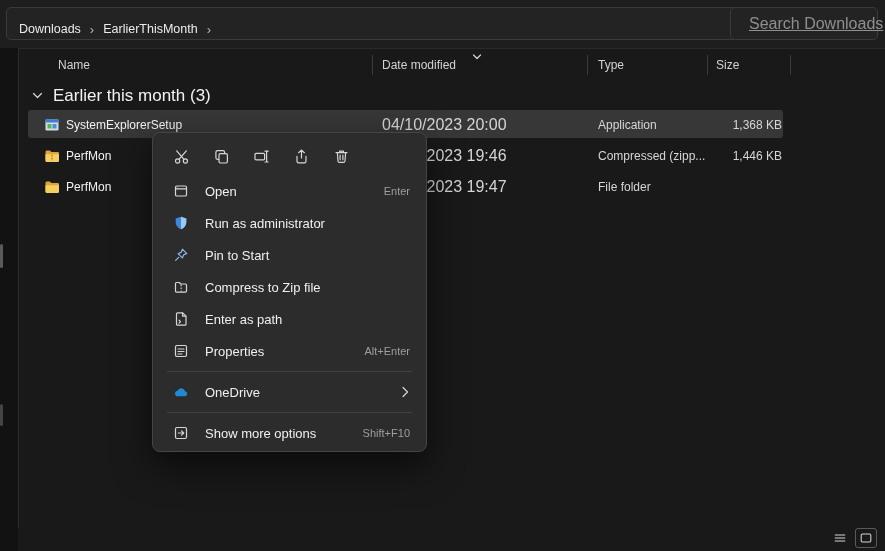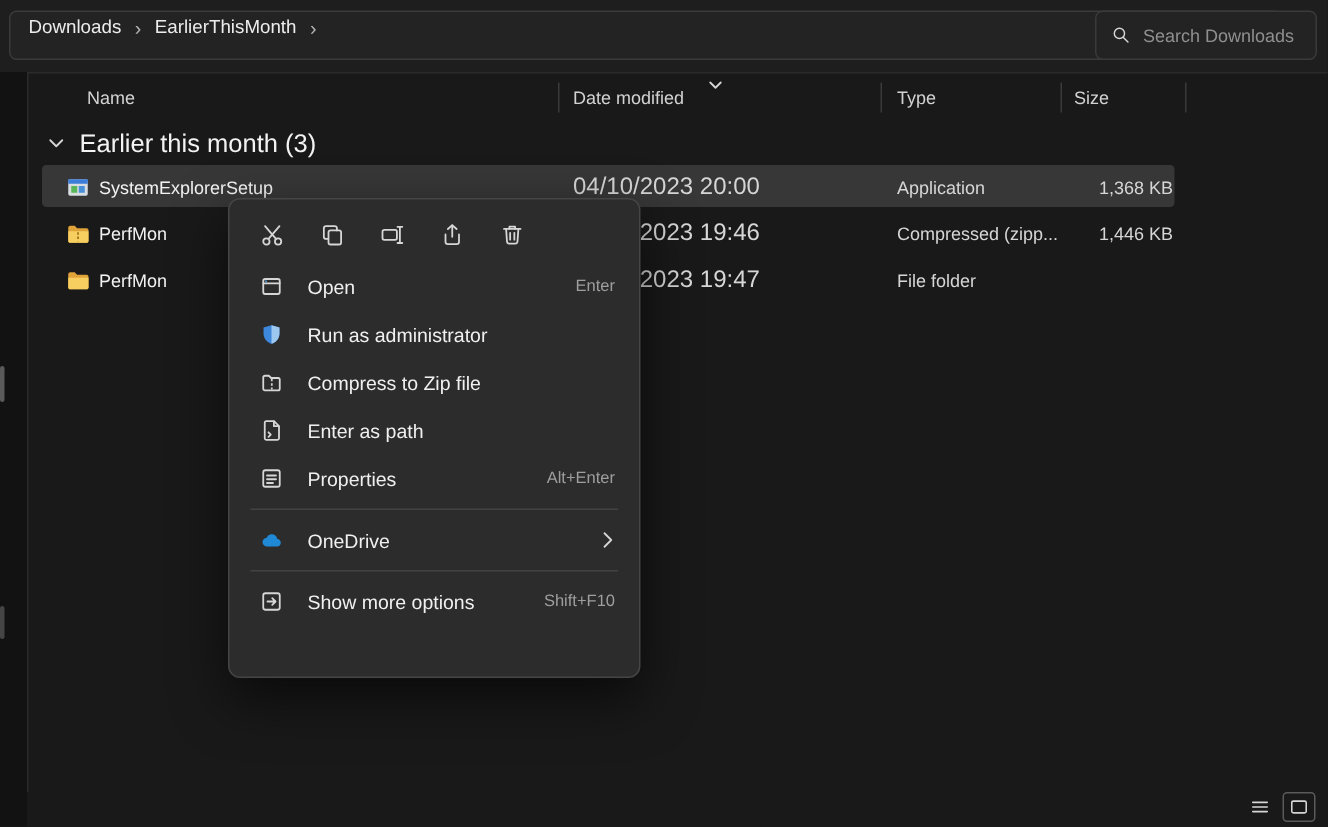--- a/index.html
+++ b/index.html
@@ -9,29 +9,29 @@
     font-family:"Liberation Sans","DejaVu Sans",sans-serif;
     color:#e8e8e8;
   }
   svg{display:block;}
   .oi{fill:none;stroke:#d6d6d6;stroke-width:1.2;stroke-linecap:round;stroke-linejoin:round;}
   .oib{fill:none;stroke:#8cb8e3;stroke-width:1.2;stroke-linecap:round;stroke-linejoin:round;}
 
   
   .topbar{position:absolute;left:0;top:0;right:0;height:48px;background:#1e1e1e;border-bottom:1px solid #2a2a2a;}
   .addressbar{position:absolute;left:6px;top:7px;width:848px;height:33px;box-sizing:border-box;
-    border:1px solid #3a3a3a;border-radius:5px;background:#232323;display:flex;align-items:flex-start;}
+    border:1px solid #3a3a3a;border-radius:5px;background:#232323;display:flex;align-items:flex-end;}
   .crumbs{display:flex;align-items:center;padding-left:6px;font-size:12.5px;color:#ececec;}
   .crumb{padding:3px 6px;border-radius:3px;white-space:nowrap;}
   .crumb-sep{color:#b5b5b5;padding:0 3px;font-size:13px;}
   .addr-actions{margin-left:auto;display:flex;align-items:center;gap:10px;padding-right:10px;}
   .abtn{width:24px;height:24px;display:flex;align-items:center;justify-content:center;border-radius:4px;}
   .searchbox{position:absolute;left:730px;top:7px;width:148px;height:33px;box-sizing:border-box;
     border:1px solid #3a3a3a;border-radius:5px;background:#232323;display:flex;align-items:center;gap:8px;padding:0 10px;}
-  .search-ph{color:#8f8f8f;font-size:12px;white-space:nowrap;}
+  .search-ph{color:#8f8f8f;font-size:16px;white-space:nowrap;text-decoration:underline;}
 
   
   .colheaders{position:absolute;left:18px;top:48px;right:0;height:34px;}
   .col-label{position:absolute;top:10px;font-size:12px;color:#d2d2d2;white-space:nowrap;}
   .col-div{position:absolute;top:7px;width:1px;height:20px;background:#3a3a3a;}
   .sort-caret{position:absolute;left:454px;top:5px;}
 
   
   .leftrail{position:absolute;left:0;top:48px;bottom:0;width:18px;background:#121212;}
   .rail-div{position:absolute;left:18px;top:48px;height:480px;width:1px;background:#2b2b2b;}
@@ -227,20 +227,30 @@
     <span class="ic">
       <svg width="16" height="16" viewBox="0 0 16 16">
         <path d="M8 1.8l5.3 1.6v3.9c0 3.4-2.2 5.9-5.3 6.9-3.1-1-5.3-3.5-5.3-6.9V3.4z" fill="#3d87dd"></path>
         <path d="M8 1.8l5.3 1.6v3.9c0 3.4-2.2 5.9-5.3 6.9z" fill="#9cc7ef"></path>
       </svg>
     </span>
     <span>Run as administrator</span>
     <span class="sc"></span>
   </div>
 
+  <div class="mi">
+    <span class="ic">
+      <svg width="16" height="16" viewBox="0 0 16 16">
+        <path class="oib" d="M9.4 2.2l4.4 4.4-2.9 1-1.6 3.3-4.2-4.2 3.3-1.6z"></path>
+        <path class="oib" d="M5.7 10.3 2.6 13.4"></path>
+      </svg>
+    </span>
+    <span>Pin to Start</span>
+    <span class="sc"></span>
+  </div>
 
   <div class="mi">
     <span class="ic">
       <svg width="16" height="16" viewBox="0 0 16 16">
         <path class="oi" stroke="#d0d0d0" d="M2.5 12.1V4.6c0-.6.5-1.1 1.1-1.1h2.6L7.8 5h4.6c.6 0 1.1.5 1.1 1.1v6c0 .6-.5 1.1-1.1 1.1H3.6c-.6 0-1.1-.5-1.1-1.1z"></path>
         <path stroke="#d0d0d0" stroke-width="1.2" stroke-dasharray="1.6 1.3" fill="none" d="M8.2 5.6v7"></path>
       </svg>
     </span>
     <span>Compress to Zip file</span>
     <span class="sc"></span>

